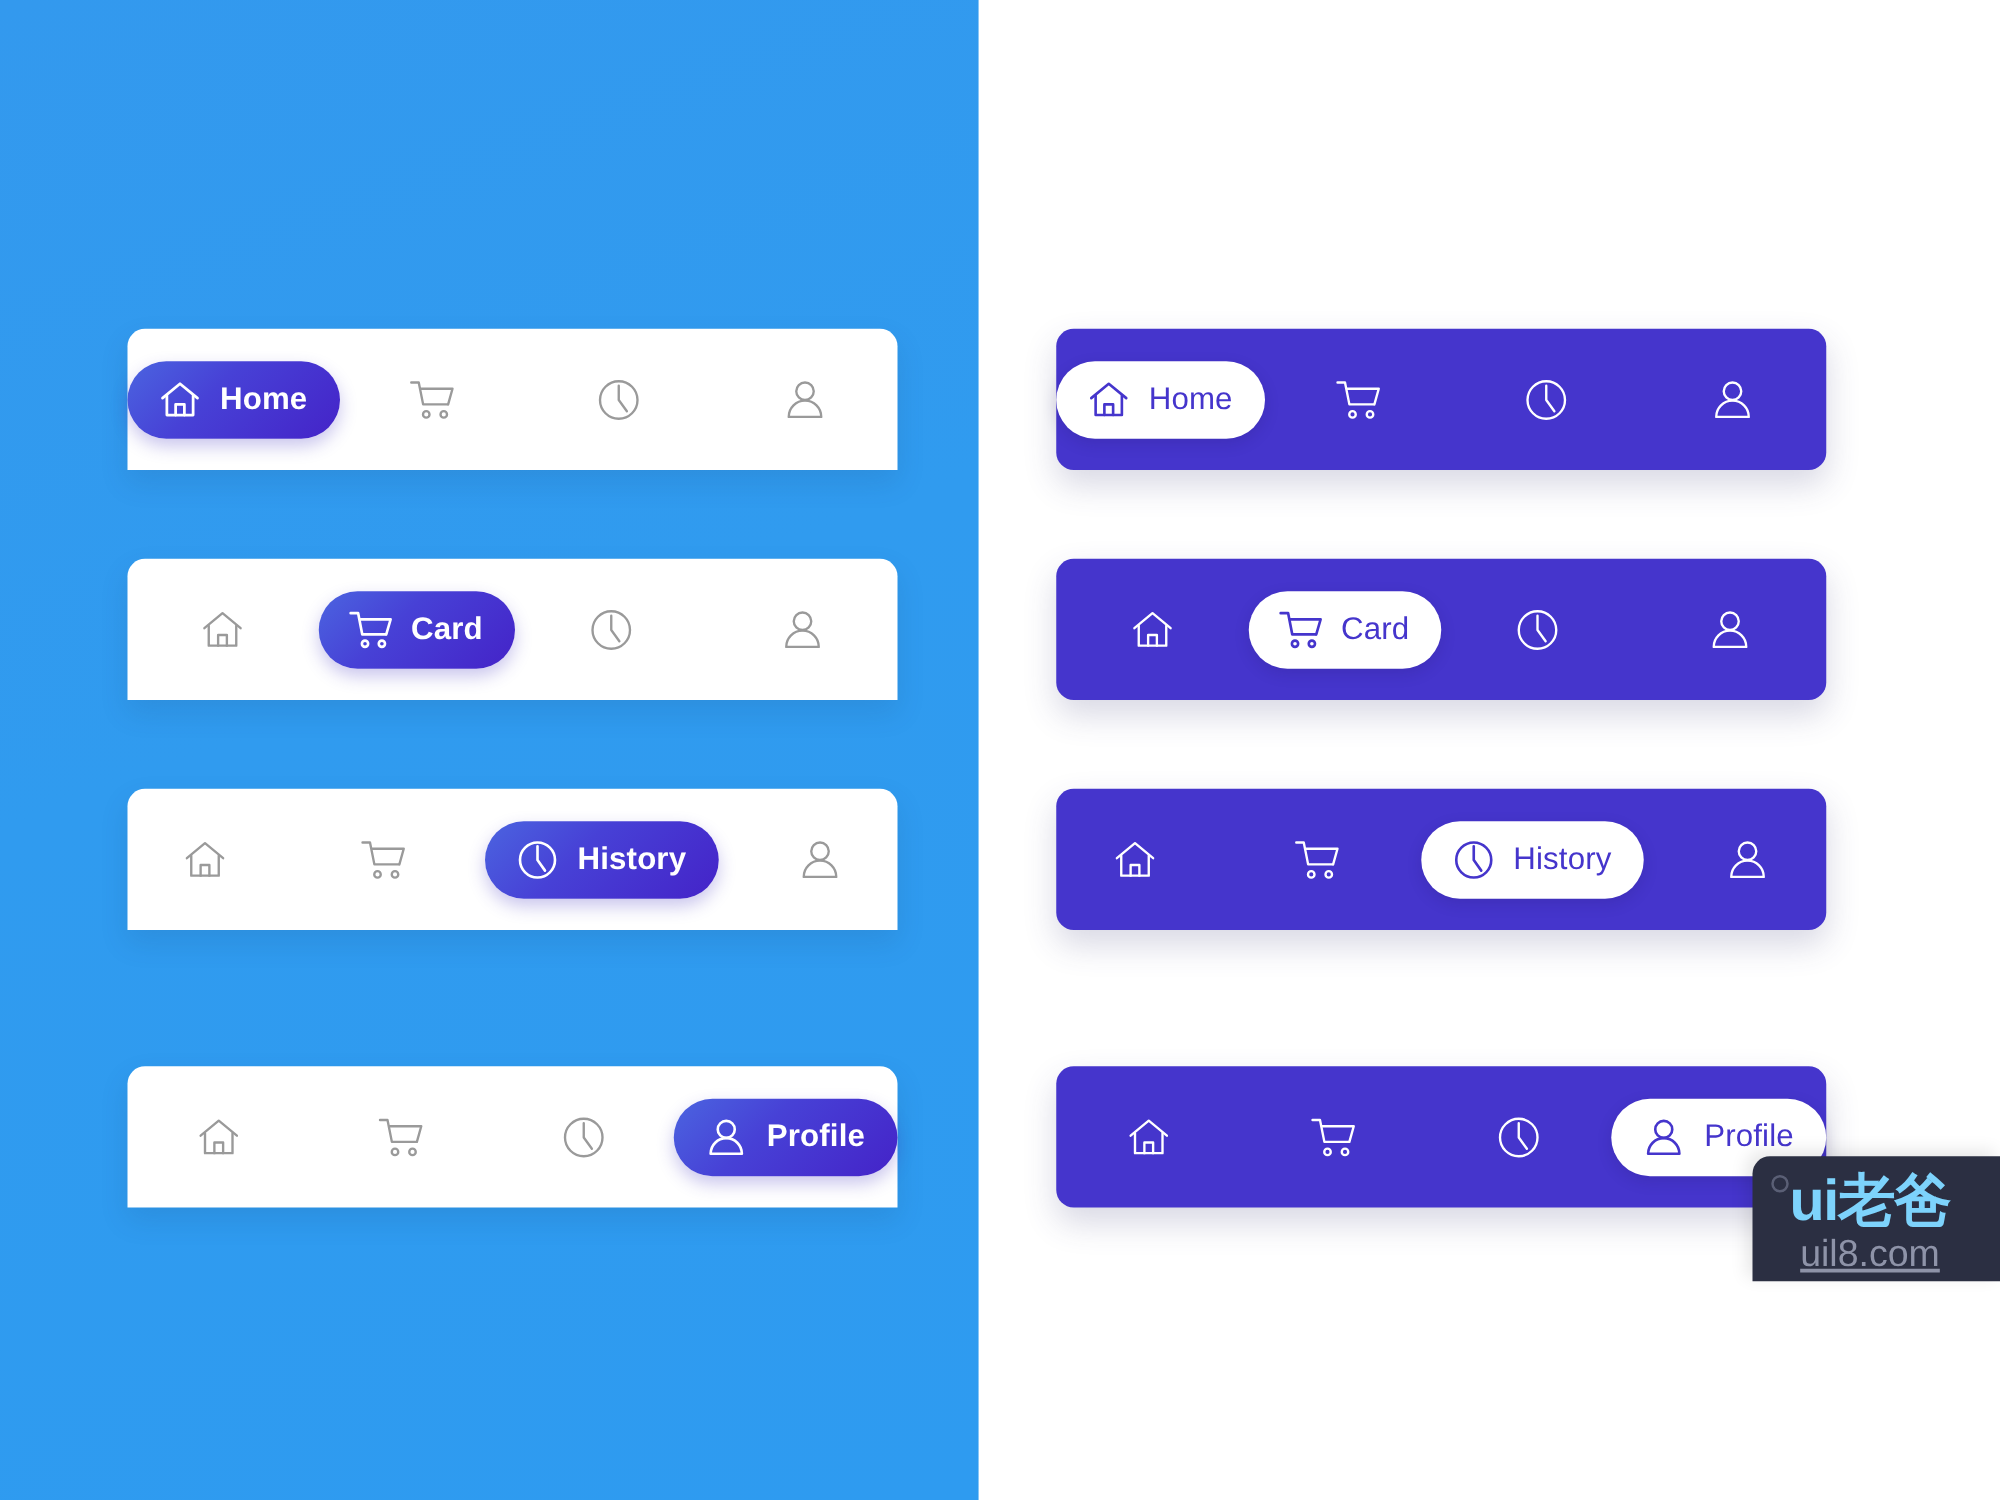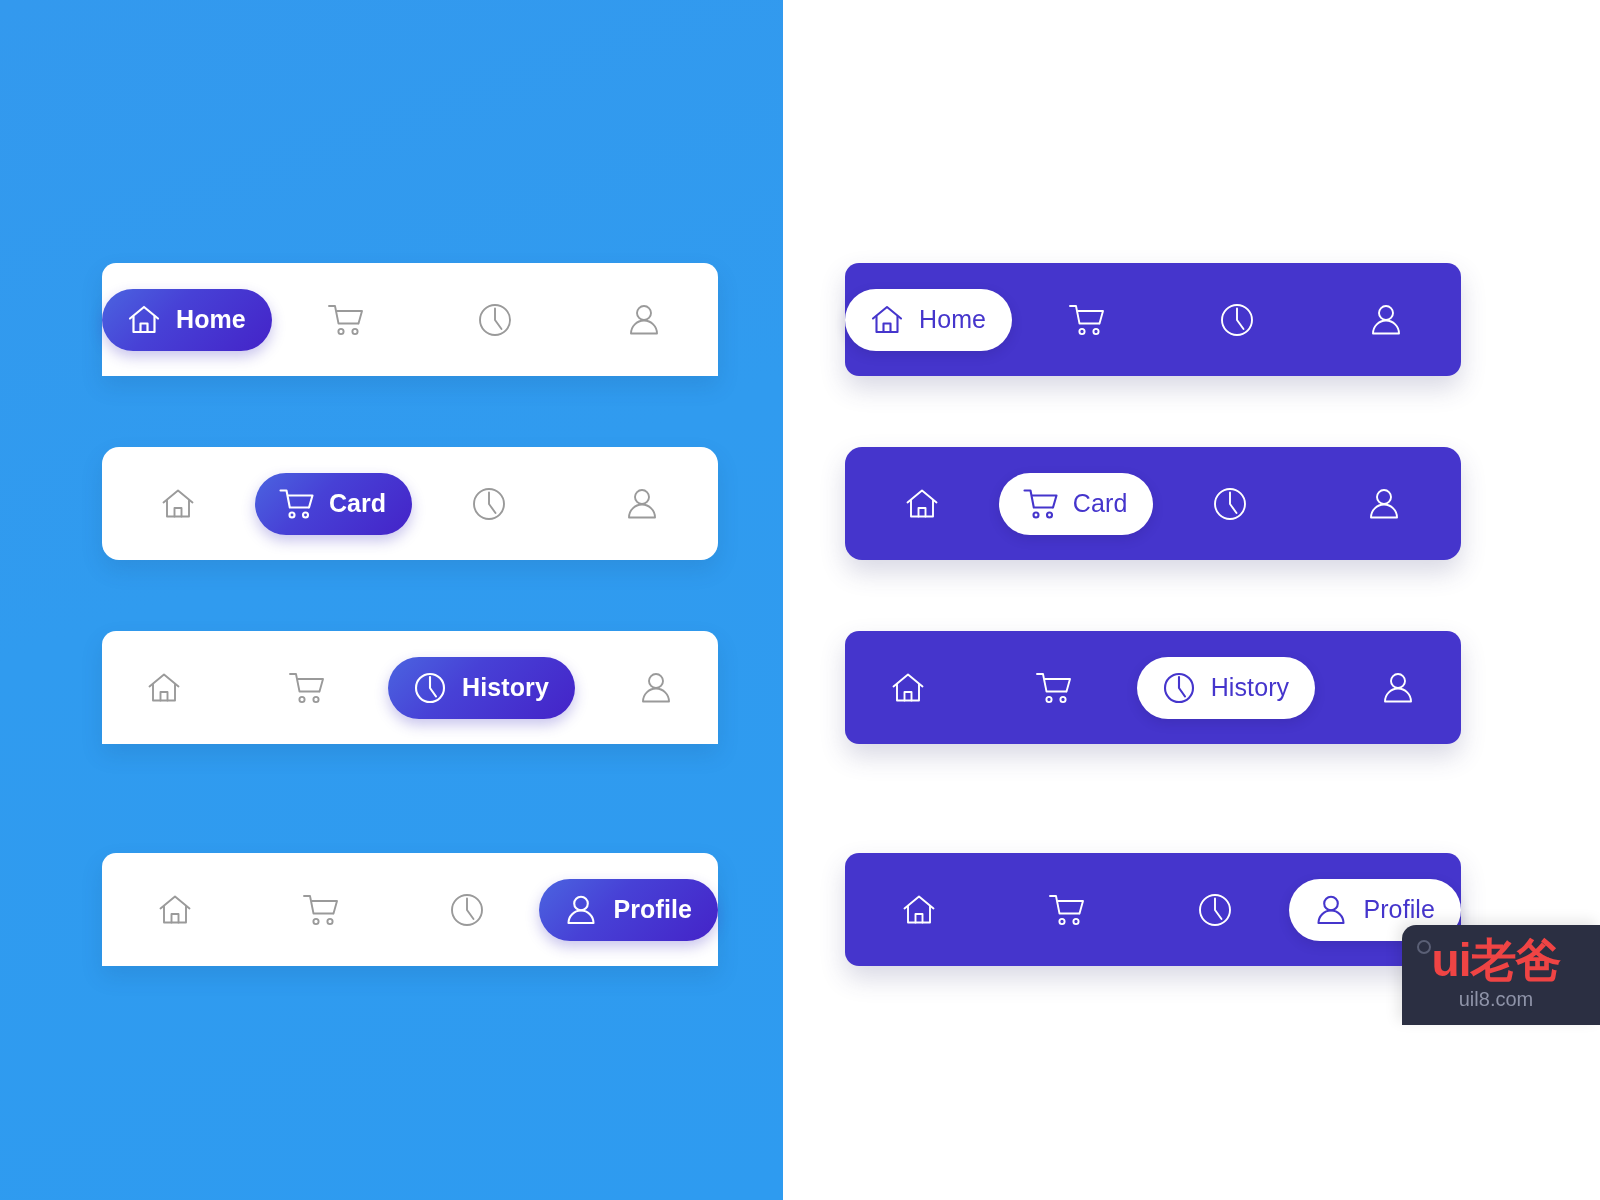--- a/index.html
+++ b/index.html
@@ -54,21 +54,21 @@
   .bar-dark {
     background: #4535CC;
     border-radius: 14px;
     box-shadow: 0 12px 26px rgba(60, 60, 120, 0.20);
   }
 
   .bar-left  { left: 102px;  width: 616px; }
   .bar-right { left: 62px;   width: 616px; }
 
   .row1 { top: 263px; }
-  .row2 { top: 447px; border-radius: 17px; }
+  .row2 { top: 447px; }
   .row3 { top: 631px; gap: 20px; }
   .row4 { top: 853px; }
 
   
   .nav-item {
     flex: 1 1 0;
     display: flex;
     align-items: center;
     justify-content: center;
     height: 100%;
@@ -134,32 +134,33 @@
     border: 2px solid #5A5F75;
     border-radius: 50%;
   }
   .wm-main {
     position: absolute;
     left: 0; right: 10px;
     top: 12px;
     text-align: center;
     font-size: 46px;
     font-weight: 700;
-    color: #ef4444;
+    color: #7dd3fc;
     line-height: 1;
     letter-spacing: -1px;
   }
   .wm-sub {
     position: absolute;
     left: 0; right: 10px;
     top: 64px;
     text-align: center;
-    font-size: 20px;
+    font-size: 30px;
     color: #8E93A8;
     line-height: 1;
+    text-decoration: underline;
   }
 </style>
 </head>
 <body>
 
 <div id="stage">
 
   <div class="panel-left"></div>
 
   <div class="panel-right"></div>

